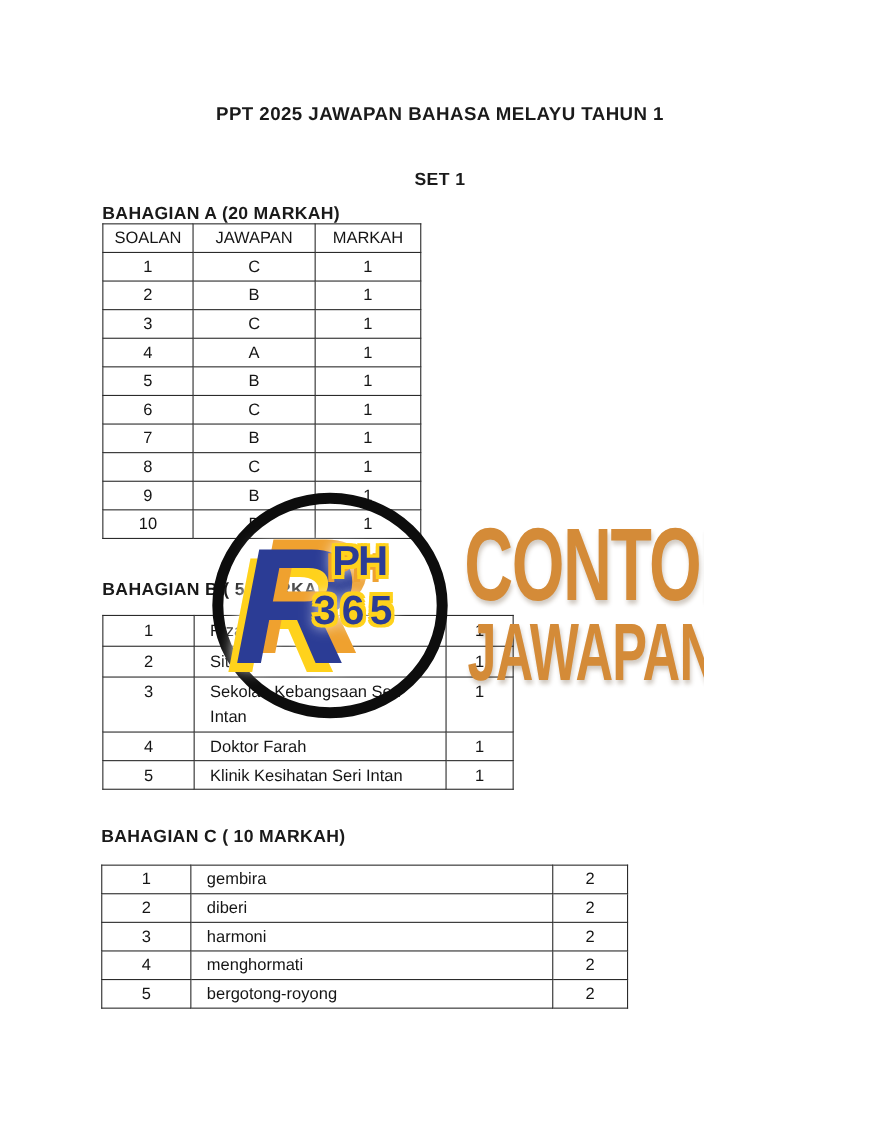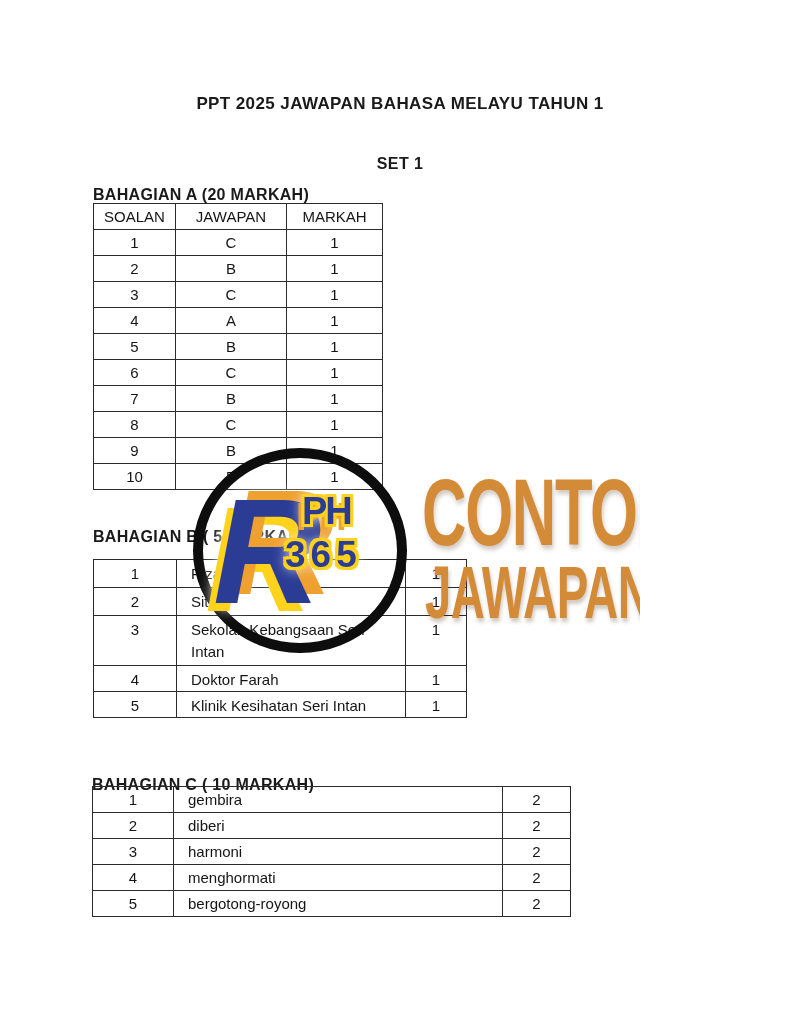--- a/index.html
+++ b/index.html
@@ -18,21 +18,21 @@
   }
   .doc-subtitle {
     position:absolute; left:0; top:124px; width:800px;
     text-align:center; font-size:16px; font-weight:bold; letter-spacing:.4px;margin-top:31px;
   }
   .sec-heading {
     position:absolute; font-size:16px; font-weight:bold; letter-spacing:.3px;
   }
   #heading-a { left:93px; top:186px; }
   #heading-b { left:93px; top:528px; }
-  #heading-c { left:92px; top:752px;margin-top:24px; }
+  #heading-c { left:92px; top:752px; }
 
   table { border-collapse:collapse; table-layout:fixed; position:absolute; background:transparent; }
   td, th {
     border:1.5px solid #2b2b2b;
     font-size:15px; font-weight:normal;
     text-align:center; vertical-align:middle;
     line-height:22px; color:#151515;
   }
   #table-a { left:93px; top:203px; width:289px; }
   #table-a tr { height:26px; }

